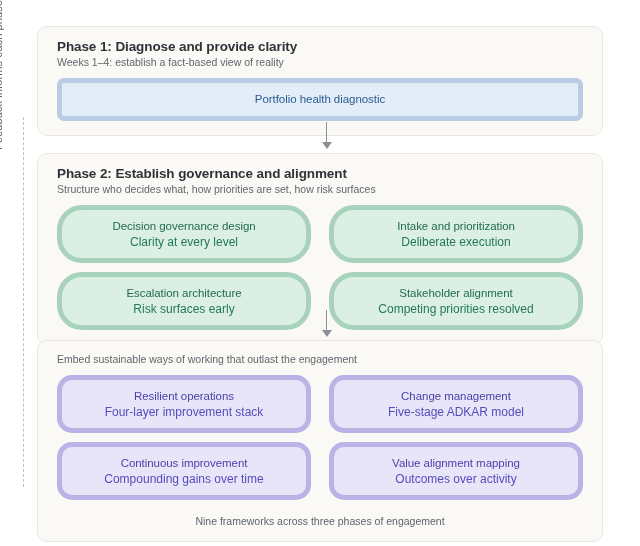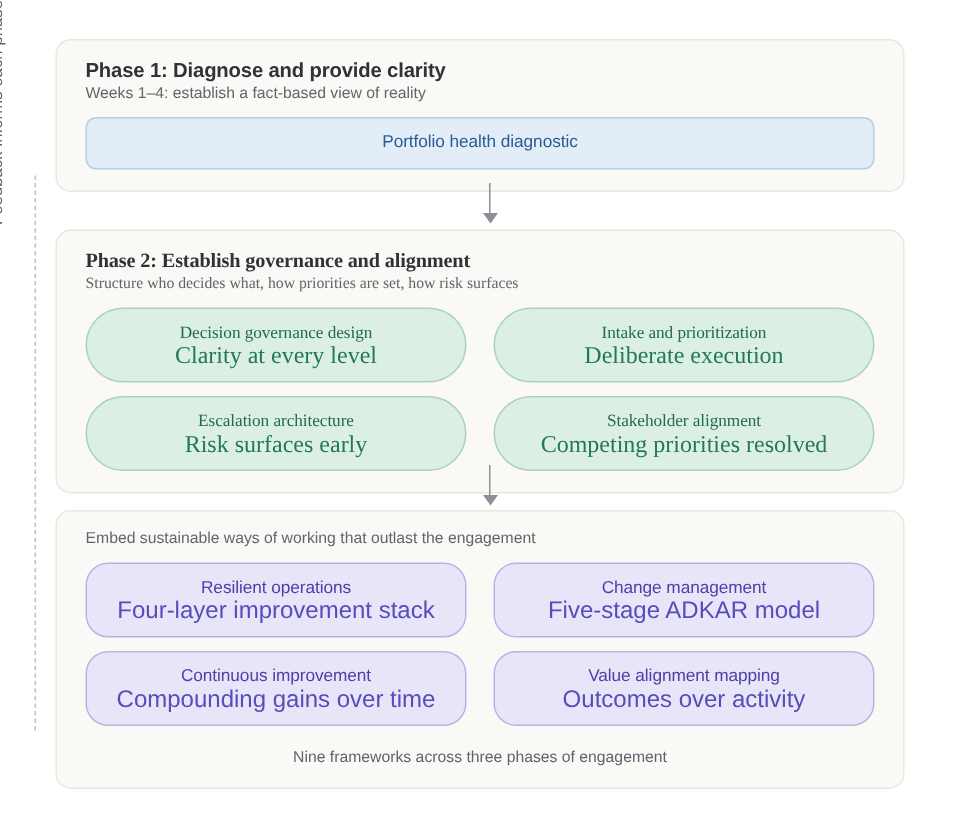--- a/index.html
+++ b/index.html
@@ -74,32 +74,32 @@
     display: flex;
     flex-wrap: wrap;
     gap: 9px 18px;
   }
   .grid .framework-box { width: calc(50% - 9px); }
   .grid.single .framework-box { width: 100%; }
 
   .framework-box {
     box-sizing: border-box;
     border-radius: 7px;
-    border: 1px solid #0ea5e9;
+    border: 5px solid #0ea5e9;
     padding: 9px 8px 9px 8px;
     text-align: center;
     min-height: 34px;
   }
   .fw-name {
     font-size: 11.5px;
     line-height: 15px;
     letter-spacing: -0.05px;
   }
   .fw-desc {
-    font-size: 16px;
+    font-size: 12px;
     line-height: 14px;
     margin-top: 1px;
   }
 
   
   .theme-blue {
     background: #e3edf8;
     border-color: #b6cde5;
   }
   .theme-blue .fw-name { color: #2a5b94; }
@@ -169,21 +169,21 @@
         <div class="fw-name">Portfolio health diagnostic</div>
       </div>
     </div>
   </div>
 
   <div class="connector" style="top:122px; height:28px;">
     <div class="shaft"></div>
     <div class="head"></div>
   </div>
 
-  <div class="phase-card" style="top:153px;font-family:Liberation Serif, serif;">
+  <div class="phase-card" style="top:153px;">
     <div class="phase-title">Phase 2: Establish governance and alignment</div>
     <div class="phase-sub">Structure who decides what, how priorities are set, how risk surfaces</div>
     <div class="grid">
       <div class="framework-box theme-green">
         <div class="fw-name">Decision governance design</div>
         <div class="fw-desc">Clarity at every level</div>
       </div>
       <div class="framework-box theme-green">
         <div class="fw-name">Intake and prioritization</div>
         <div class="fw-desc">Deliberate execution</div>

